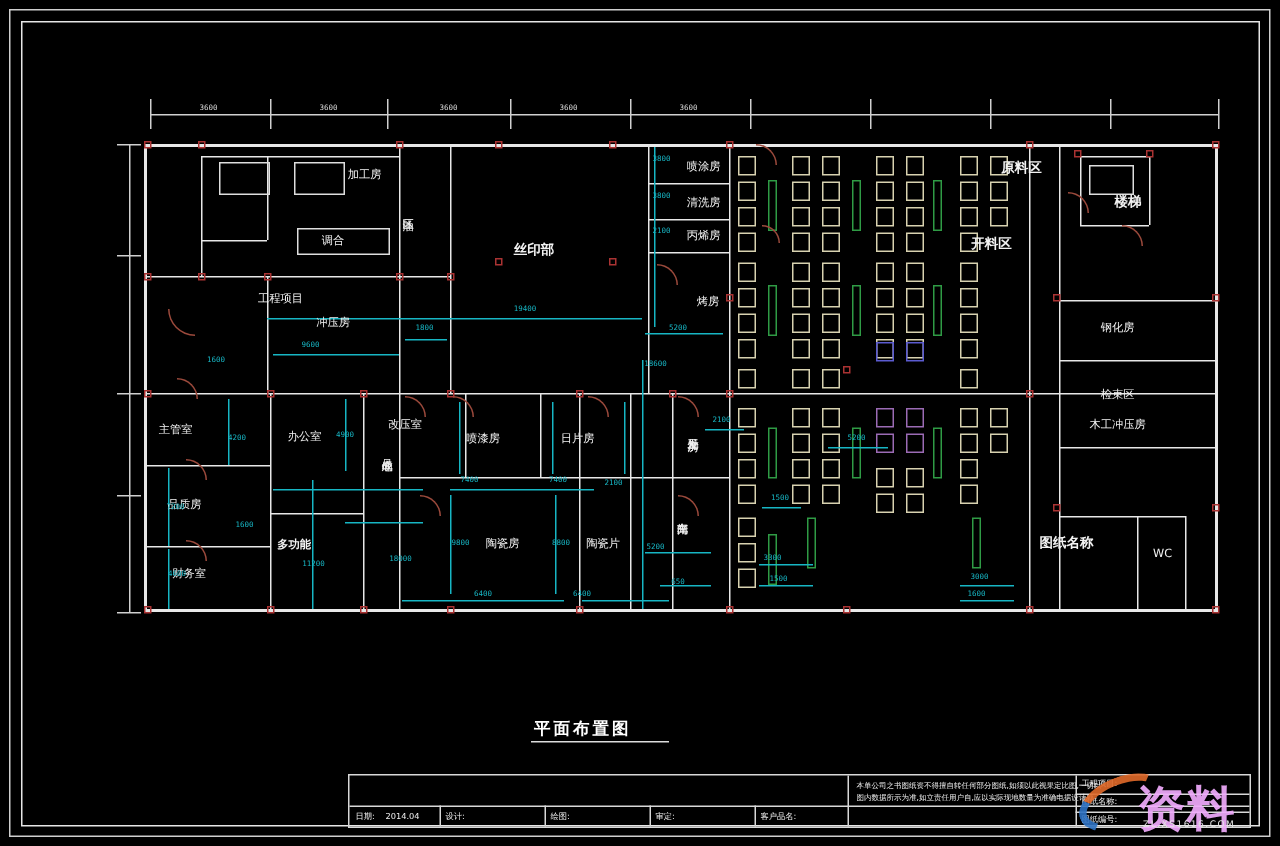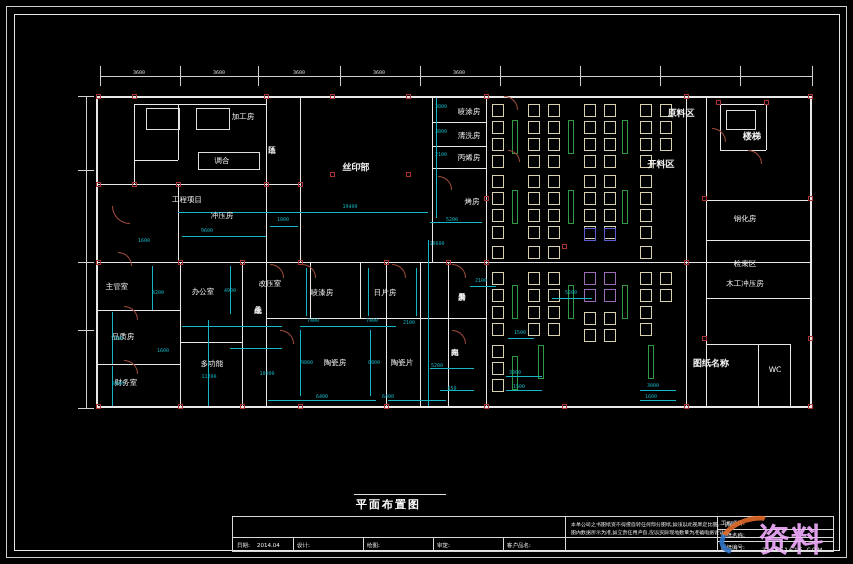--- a/index.html
+++ b/index.html
@@ -58,21 +58,20 @@
   .swatch {
     display: inline-block; width: 26px; height: 7px;
     border: 1px solid #2f9b45; vertical-align: middle;
     margin: 0 5px;
   }
   
   .plan-title {
     position: absolute; left: 356px; top: 478px;
     color: #ffffff; font-size: 11px; font-weight: bold;
     letter-spacing: 2px;
-    margin-top: 19px;
   }
   .plan-title-rule {
     position: absolute; left: 354px; top: 494px;
     width: 92px; height: 1px; background: #dcdcdc;
   }
   
   .tb { position: absolute; left: 232px; top: 516px; width: 602px; height: 36px; border: 1px solid #d8d8d8; }
   .tb .vdiv { position: absolute; top: 0; bottom: 0; width: 1px; background: #d8d8d8; }
   .tb .hdiv { position: absolute; left: 0; right: 0; height: 1px; background: #d8d8d8; }
   .tb .cell { position: absolute; color: #f0f0f0; font-size: 5.5px; line-height: 7px; white-space: nowrap; }
@@ -413,21 +412,21 @@
       <div class="rlabel mid" style="left: 745px; top: 283px; transform: translate(-50%, -50%);">木工冲压房</div>
       <div class="rlabel mid" style="left: 243px; top: 116px; transform: translate(-50%, -50%);">加工房</div>
       <div class="rlabel mid vert" style="left: 272px; top: 140px; transform: translate(-50%, -50%);">油压区</div>
       <div class="rlabel mid" style="left: 222px; top: 160px; transform: translate(-50%, -50%);">调合</div>
       <div class="rlabel mid" style="left: 187px; top: 199px; transform: translate(-50%, -50%);">工程项目</div>
       <div class="rlabel mid" style="left: 222px; top: 215px; transform: translate(-50%, -50%);">冲压房</div>
       <div class="rlabel mid" style="left: 117px; top: 286px; transform: translate(-50%, -50%);">主管室</div>
       <div class="rlabel mid" style="left: 123px; top: 336px; transform: translate(-50%, -50%);">品质房</div>
       <div class="rlabel mid" style="left: 126px; top: 382px; transform: translate(-50%, -50%);">财务室</div>
       <div class="rlabel mid" style="left: 203px; top: 291px; transform: translate(-50%, -50%);">办公室</div>
-      <div class="rlabel mid" style="left: 212px; top: 363px; transform: translate(-50%, -50%);">多功能</div>
+      <div class="rlabel mid" style="left: 196px; top: 363px; transform: translate(-50%, -50%); font-weight: bold;">多功能</div>
       <div class="rlabel mid vert" style="left: 258px; top: 300px; transform: translate(-50%, -50%);">成品仓库</div>
       <div class="rlabel mid" style="left: 270px; top: 283px; transform: translate(-50%, -50%);">改压室</div>
       <div class="rlabel mid" style="left: 322px; top: 292px; transform: translate(-50%, -50%);">喷漆房</div>
       <div class="rlabel mid" style="left: 385px; top: 292px; transform: translate(-50%, -50%);">日片房</div>
       <div class="rlabel mid" style="left: 335px; top: 362px; transform: translate(-50%, -50%);">陶瓷房</div>
       <div class="rlabel mid" style="left: 402px; top: 362px; transform: translate(-50%, -50%);">陶瓷片</div>
       <div class="rlabel mid vert" style="left: 455px; top: 342px; transform: translate(-50%, -50%);">白光车间</div>
       <div class="rlabel mid vert" style="left: 462px; top: 287px; transform: translate(-50%, -50%);">外发加工房</div>
       <div class="rlabel mid" style="left: 472px; top: 201px; transform: translate(-50%, -50%);">烤房</div>
       <div class="rlabel mid" style="left: 469px; top: 111px; transform: translate(-50%, -50%);">喷涂房</div>

